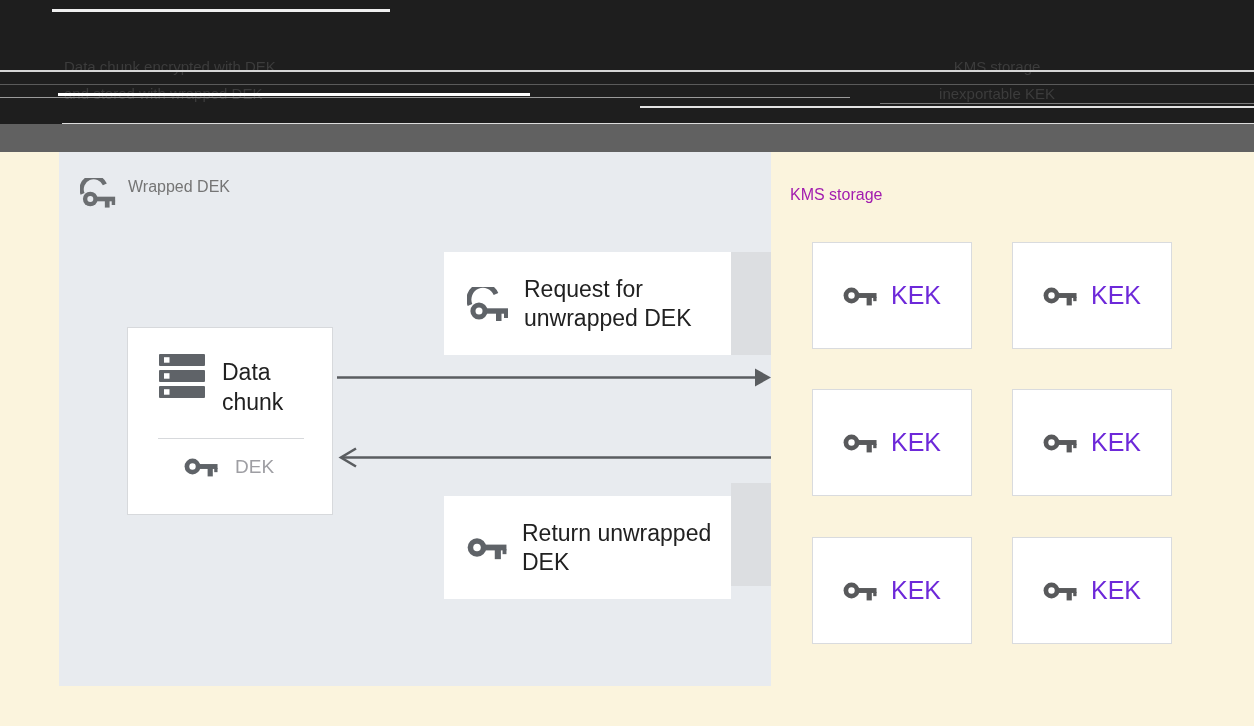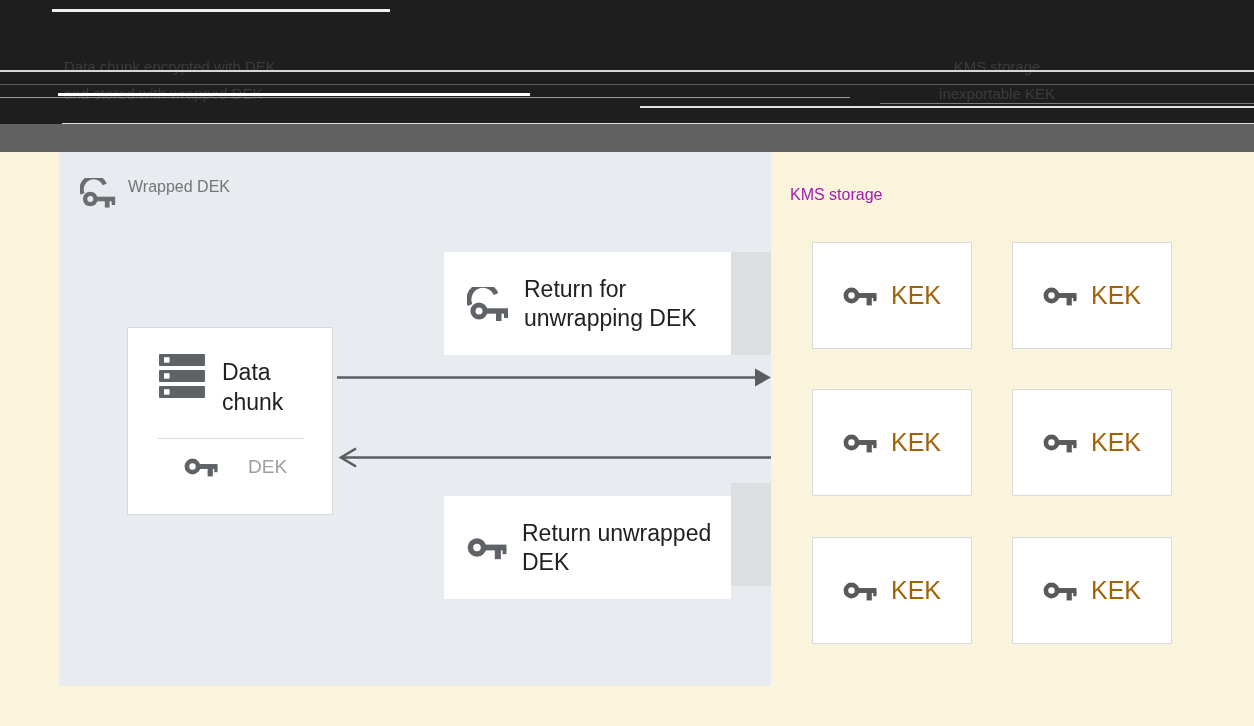--- a/index.html
+++ b/index.html
@@ -26,40 +26,40 @@
   .panel-label .lbl { color:#757575; font-size:16px; }
 
   .white-box { position:absolute; background:#FFFFFF; }
   .bordered { border:1px solid #D7D9DC; }
 
   
   .data-chunk-box { left:127px; top:327px; width:206px; height:188px; }
   .dc-row { position:absolute; left:31px; top:26px; display:flex; align-items:flex-start; gap:17px; }
   .dc-title { color:#212121; font-size:23px; line-height:30px; width:84px; margin-top:3px; }
   .dc-divider { position:absolute; left:30px; top:110px; width:146px; height:1px; background:#D7D9DC; }
-  .dek-row { position:absolute; left:56px; top:127px; display:flex; align-items:center; gap:30px; }
+  .dek-row { position:absolute; left:56px; top:127px; display:flex; align-items:center; gap:17px; }
   .dek-label { color:#9E9EA3; font-size:19px; }
 
   
   .msg-box { width:287px; height:103px; display:flex; align-items:center; padding-left:23px; gap:15px; }
   .request-box { left:444px; top:252px; }
   .return-box  { left:444px; top:496px; }
   .msg-text { color:#212121; font-size:23px; line-height:29px; width:200px; }
   .side-strip { position:absolute; width:40px; height:103px; background:#DCDEE1; }
   .strip-request { left:731px; top:252px; }
   .strip-return  { left:731px; top:483px; }
 
   
   .arrow-svg { position:absolute; overflow:visible; }
 
   
   .kms-label { position:absolute; left:790px; top:186px; color:#a21caf; font-size:16px; }
   .kek-box { position:absolute; width:160px; height:107px; background:#FFFFFF; border:1px solid #D9DBDE;
              display:flex; align-items:center; justify-content:center; gap:14px; }
-  .kek-label { color:#a16207; font-size:25px; }
+  .kek-label { color:#6d28d9; font-size:25px; }
   .kek-r1c1 { left:812px;  top:242px; }
   .kek-r1c2 { left:1012px; top:242px; }
   .kek-r2c1 { left:812px;  top:389px; }
   .kek-r2c2 { left:1012px; top:389px; }
   .kek-r3c1 { left:812px;  top:537px; }
   .kek-r3c2 { left:1012px; top:537px; }
 
   svg { display:block; }
 </style>
 </head>
@@ -140,21 +140,21 @@
     <span>
       <svg width="42" height="34" viewBox="0 0 42 34">
         <path d="M3,18 A14,14 0 0 1 29,7" stroke="#5F6368" stroke-width="5" fill="none"></path>
         <circle cx="12" cy="24" r="8.6" fill="#5F6368"></circle>
         <circle cx="12" cy="24" r="3.5" fill="#FFFFFF"></circle>
         <rect x="19" y="21.3" width="22" height="5.4" fill="#5F6368"></rect>
         <rect x="29" y="26" width="5.5" height="8" fill="#5F6368"></rect>
         <rect x="37" y="26" width="4" height="5" fill="#5F6368"></rect>
       </svg>
     </span>
-    <span class="msg-text">Return for unwrapping DEK</span>
+    <span class="msg-text">Request for unwrapped DEK</span>
   </div>
 
   <div class="side-strip strip-return"></div>
   <div class="white-box msg-box return-box">
     <span>
       <svg width="40" height="27" viewBox="0 0 36 24">
         <circle cx="9" cy="12" r="8.4" fill="#5F6368"></circle>
         <circle cx="9" cy="12" r="3.4" fill="#FFFFFF"></circle>
         <rect x="15.5" y="9.4" width="20" height="5.2" fill="#5F6368"></rect>
         <rect x="25" y="13.5" width="5.5" height="9" fill="#5F6368"></rect>

